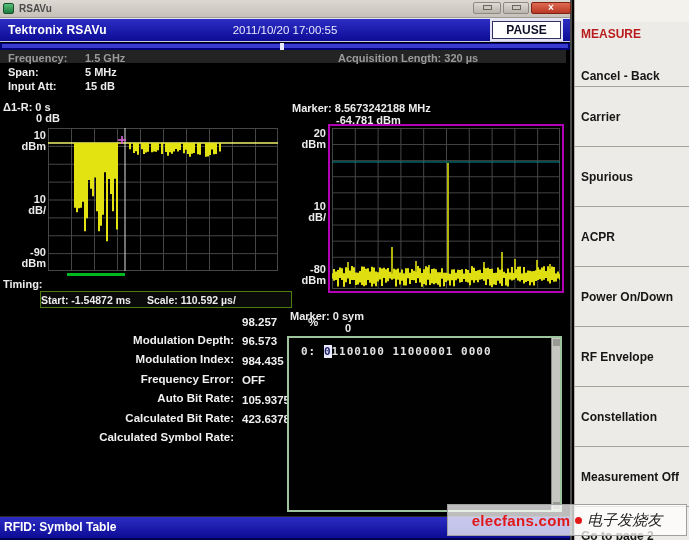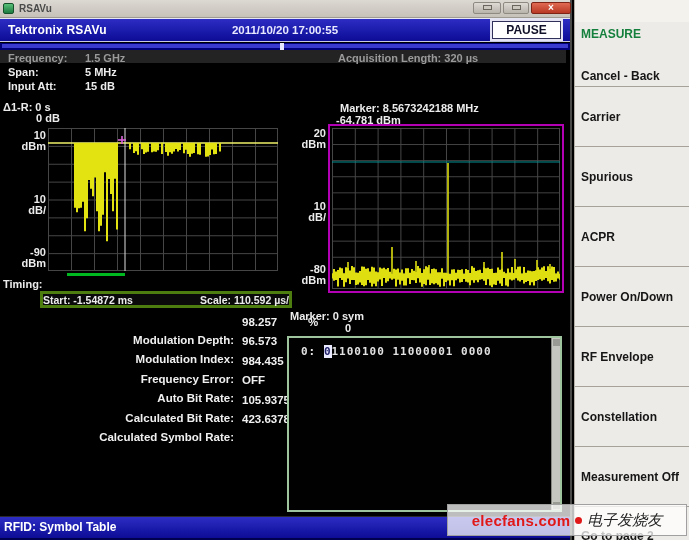--- a/index.html
+++ b/index.html
@@ -29,41 +29,41 @@
   #btn-min { left:473px; width:28px; }
   #btn-max { left:503px; width:26px; }
   #btn-close { left:531px; width:40px; background:linear-gradient(#e06a52,#b83824); border-color:#7e2416;
     color:#fff; font-size:10px; font-weight:bold; text-align:center; line-height:10px; }
   .winbtn .glyph { display:block; margin:2px auto 0; width:9px; height:5px; border:1px solid #6a665e; background:#ccc8c0; }
 
   #header-bar { left:0; top:18px; width:570px; height:24px;
     background:linear-gradient(#2d2dc4,#0c0c96);
     border-top:1px solid #e6e6f2; border-bottom:1px solid #c8c8e0; }
   #brand { left:8px; top:23px; color:#fff; font-size:12px; font-weight:bold; letter-spacing:.2px; }
-  #datetime { left:185px; top:24px; width:200px; text-align:center; color:#e8e8ff; font-size:11.5px; font-weight:bold; }
+  #datetime { left:185px; top:24px; width:200px; text-align:center; color:#e8e8ff; font-size:11.5px; font-weight:normal; }
   #pause-btn { left:492px; top:21px; width:69px; height:18px; background:#fff; color:#101028;
     border:1px solid #30305a; box-shadow:0 0 0 2px #e4e4f4; font-size:12px; font-weight:bold;
     text-align:center; line-height:16px; cursor:pointer; }
 
   #progress { left:0; top:43px; width:570px; height:7px; background:#000078; }
   #progress-fill { left:2px; top:1px; width:566px; height:4px; background:#3a3ace; }
   #progress-tick { left:280px; top:0; width:4px; height:7px; background:#e8e8ff; }
 
   #wash-band { left:0; top:50px; width:566px; height:13px; background:rgba(175,175,175,0.20); }
 
   
   #left-grid { left:48px; top:128px; width:230px; height:143px;
     background-image:linear-gradient(to right,#464646 1px,transparent 1px),
                      linear-gradient(to bottom,#464646 1px,transparent 1px);
     background-size:23px 17.875px;
     border-right:1px solid #464646; border-bottom:1px solid #464646; }
   #left-trace { left:48px; top:128px; }
 
   #scale-box { left:40px; top:291px; width:252px; height:17px; background:#0a0a0a;
-    border:3px solid #4d7c0f; display:flex; justify-content:space-between; gap:16px; align-items:center; }
+    border:1px solid #4d7c0f; display:flex; justify-content:flex-start; gap:16px; align-items:center; }
 
   
   #spec-frame { left:328px; top:124px; width:236px; height:169px; border:2px solid #b400b4; }
   #spec-grid { left:332px; top:128px; width:228px; height:161px;
     background-image:linear-gradient(to right,#464646 1px,transparent 1px),
                      linear-gradient(to bottom,#464646 1px,transparent 1px);
     background-size:22.8px 16.1px;
     border-right:1px solid #464646; border-bottom:1px solid #464646; }
   #spec-trace { left:332px; top:128px; }
 
@@ -85,21 +85,21 @@
   #symbol-scroll .sb { position:absolute; left:1px; width:7px; height:7px; background:#9a9a94; }
 
   #status-bar { left:0; top:516px; width:570px; height:22px;
     background:linear-gradient(#2d2dc4,#0c0c96); border-top:1px solid #2a2a2a;
     color:#fff; font-size:12px; font-weight:bold; line-height:21px; padding-left:4px; }
   #bottom-edge { left:0; top:538px; width:570px; height:2px; background:#000050; }
 
   
   #side-panel { left:574px; top:0; width:115px; height:540px; background:#edebe7; border-left:1px solid #b4b0a8; }
   #panel-top { left:0; top:0; width:115px; height:22px; background:#f4f2ec; }
-  #menu-title { left:6px; top:27px; font-size:12px; font-weight:bold; color:#15803d; }
+  #menu-title { left:6px; top:27px; font-size:12px; font-weight:bold; color:#b91c1c; }
   #menu-list { left:0; top:42px; width:115px; }
   .menu-item { display:flex; align-items:center; padding-left:6px; color:#161616;
     font-size:12px; font-weight:bold; cursor:pointer; }
   .menu-item + .menu-item { border-top:1px solid #a6a29a; }
   .mi-small { height:20px;margin-top:24px; }
   .mi-big { height:60px; }
   .mi-last { height:58px; }
 
   
   #watermark { left:447px; top:504px; width:240px; height:32px; background:rgba(255,255,255,0.74);
@@ -221,21 +221,21 @@
         <line x1="74" y1="8" x2="74" y2="16" stroke="#da64da" stroke-width="1.6"></line>
         <rect x="19" y="145" width="58" height="3" fill="#00b820"></rect>
       </svg>
 
     <div class="abs b t11 wt" style="left:3px;top:278px;">Timing:</div>
     <div class="abs" id="scale-box">
       <span class="b t10 wt">Start: -1.54872 ms</span>
       <span class="b t10 wt">Scale: 110.592 µs/</span>
     </div>
 
-    <div class="abs b t11 wt" style="left:292px;top:102px;margin-left:48px;">Marker: 8.5673242188 MHz</div>
+    <div class="abs b t11 wt" style="left:292px;top:102px;">Marker: 8.5673242188 MHz</div>
     <div class="abs b t11 wt" style="left:336px;top:114px;">-64.781 dBm</div>
     <div class="abs ylab" style="left:280px;top:127px;">20</div>
     <div class="abs ylab" style="left:280px;top:138px;">dBm</div>
     <div class="abs ylab" style="left:280px;top:200px;">10</div>
     <div class="abs ylab" style="left:280px;top:211px;">dB/</div>
     <div class="abs ylab" style="left:280px;top:263px;">-80</div>
     <div class="abs ylab" style="left:280px;top:274px;">dBm</div>
     <div class="abs" id="spec-frame"></div>
     <div class="abs" id="spec-grid"></div>
     <svg class="abs" id="spec-trace" width="228" height="161">

